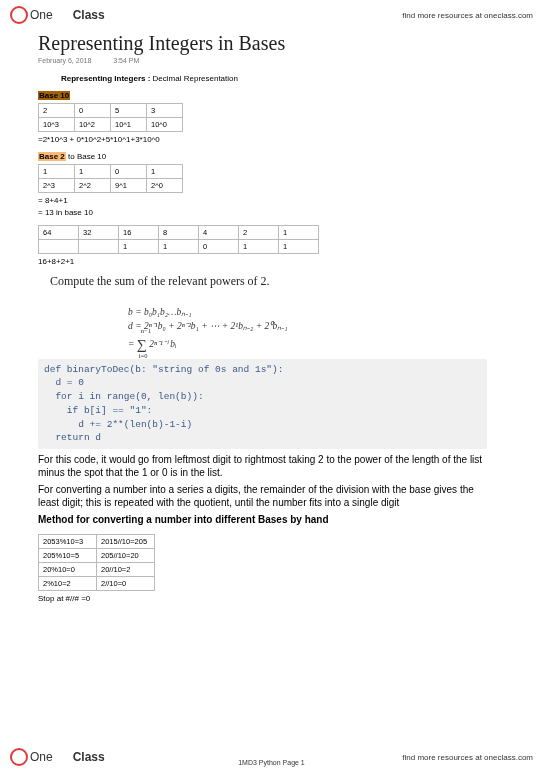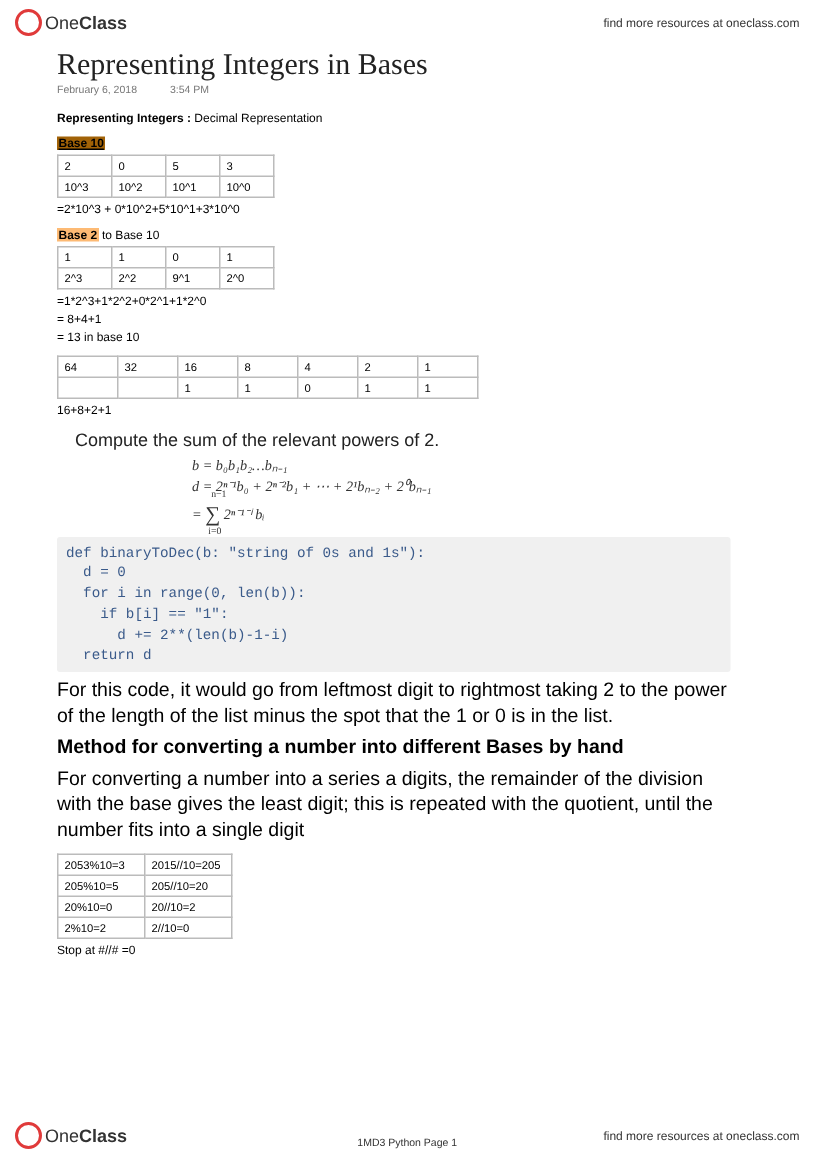--- a/index.html
+++ b/index.html
@@ -2,44 +2,44 @@
 <html><head>
 <meta charset="utf-8">
 <style>
 * { box-sizing: border-box; margin: 0; padding: 0; }
 body { background: #fff; font-family: Arial, Helvetica, sans-serif; width: 543px; height: 770px; overflow: hidden; position: relative; font-size: 8px; color: #000; }
 .hdr { display: flex; align-items: center; justify-content: space-between; padding: 6px 10px 2px 10px; }
 .logo { display: flex; align-items: center; gap: 2px; }
 .logo-icon { width: 18px; height: 18px; border-radius: 50%; border: 2px solid #e03a3a; background: #fff; }
 .logo-text { font-size: 12px; color: #333; }
 .logo-text .one { font-weight: 400; }
-.logo-text .cls { font-weight: 700; }
+.logo-text .cls { font-weight: 700; margin-left: 20px; }
 .hdr-link { font-size: 8px; color: #333; }
 .page { padding: 6px 56px 0 38px; }
 h1.title { font-family: Georgia, 'Times New Roman', serif; font-size: 20px; font-weight: 400; color: #222; margin-bottom: 2px; }
 .meta { font-size: 7px; color: #777; margin-bottom: 10px; }
 .meta .sep { margin: 0 10px; }
-.bold { font-weight: 700; }
+.bold { font-weight: 700; margin-left: 23px; }
 .line { font-size: 8px; margin: 3px 0; }
-.hl-yellow { background: #a16207; font-weight: 700; display: inline-block; padding: 0 1px; text-decoration: underline; }
+.hl-yellow { background: #a16207; font-weight: 700; display: inline-block; padding: 0 1px; }
 .hl-purple { background: #fdba74; font-weight: 700; display: inline-block; padding: 0 1px; }
 table { border-collapse: collapse; margin: 3px 0; }
 td { border: 1px solid #bbb; padding: 2px 4px; font-size: 7.5px; min-width: 36px; height: 14px; }
 .base10 td { min-width: 36px; }
 .base2a td { min-width: 36px; }
 .wide td { min-width: 40px; margin-top: 20px; }
 .dec td { min-width: 58px; }
 .sect { margin-top: 8px; }
-.subhead { font-family: Liberation Sans, sans-serif; font-size: 12px; color: #222; margin: 8px 0 4px 12px; }
+.subhead { font-family: Liberation Serif, serif; font-size: 12px; color: #222; margin: 8px 0 16px 12px; }
 .math { font-family: 'Times New Roman', serif; font-style: italic; font-size: 9.5px; color: #333; margin-left: 90px; line-height: 1.5; }
 .sigma { font-size: 14px; font-style: normal; display: inline-block; vertical-align: middle; }
 .sub { font-size: 6.5px; vertical-align: sub; }
 .sup { font-size: 6.5px; vertical-align: super; }
 .code { font-family: 'Courier New', monospace; font-size: 9.5px; color: #3a5a8a; background: #f0f0f0; padding: 4px 6px; margin: 4px 0; line-height: 1.45; white-space: pre; border-radius: 2px; }
-.para { font-size: 13px; line-height: 1.3; margin: 4px 0; }
+.para { font-size: 10px; line-height: 1.3; margin: 4px 0; }
 .footer { position: absolute; bottom: 4px; left: 0; right: 0; display: flex; align-items: center; justify-content: space-between; padding: 0 10px; }
 .foot-center { position: absolute; bottom: 4px; left: 0; right: 0; text-align: center; font-size: 7px; color: #333; pointer-events: none; }
 </style>
 </head>
 <body>
 
 <div class="hdr">
   <div class="logo">
     <div class="logo-icon"></div>
     <div class="logo-text">
@@ -93,21 +93,20 @@
         <td>1</td>
       </tr>
       <tr>
         <td>2^3</td>
         <td>2^2</td>
         <td>9^1</td>
         <td>2^0</td>
       </tr>
     </tbody>
       </table>
-    <div class="line">=1*2^3+1*2^2+0*2^1+1*2^0</div>
     <div class="line">= 8+4+1</div>
     <div class="line">= 13 in base 10</div>
   </div>
 
   <div class="sect">
     <table class="wide">
       <tbody>
           <tr>
         <td>64</td>
         <td>32</td>
@@ -149,22 +148,22 @@
 
   <div class="code">def binaryToDec(b: "string of 0s and 1s"):
   d = 0
   for i in range(0, len(b)):
     if b[i] == "1":
       d += 2**(len(b)-1-i)
   return d</div>
 
   <div class="para">For this code, it would go from leftmost digit to rightmost taking 2 to the power of the length of the list minus the spot that the 1 or 0 is in the list.</div>
 
+  <div class="para">For converting a number into a series a digits, the remainder of the division with the base gives the least digit; this is repeated with the quotient, until the number fits into a single digit</div>
   <div class="para bold">Method for converting a number into different Bases by hand</div>
-  <div class="para">For converting a number into a series a digits, the remainder of the division with the base gives the least digit; this is repeated with the quotient, until the number fits into a single digit</div>
 
   <div class="sect">
     <table class="dec">
       <tbody>
           <tr>
             <td>2053%10=3</td>
             <td>2015//10=205</td>
           </tr>
       <tr>
             <td>205%10=5</td>

